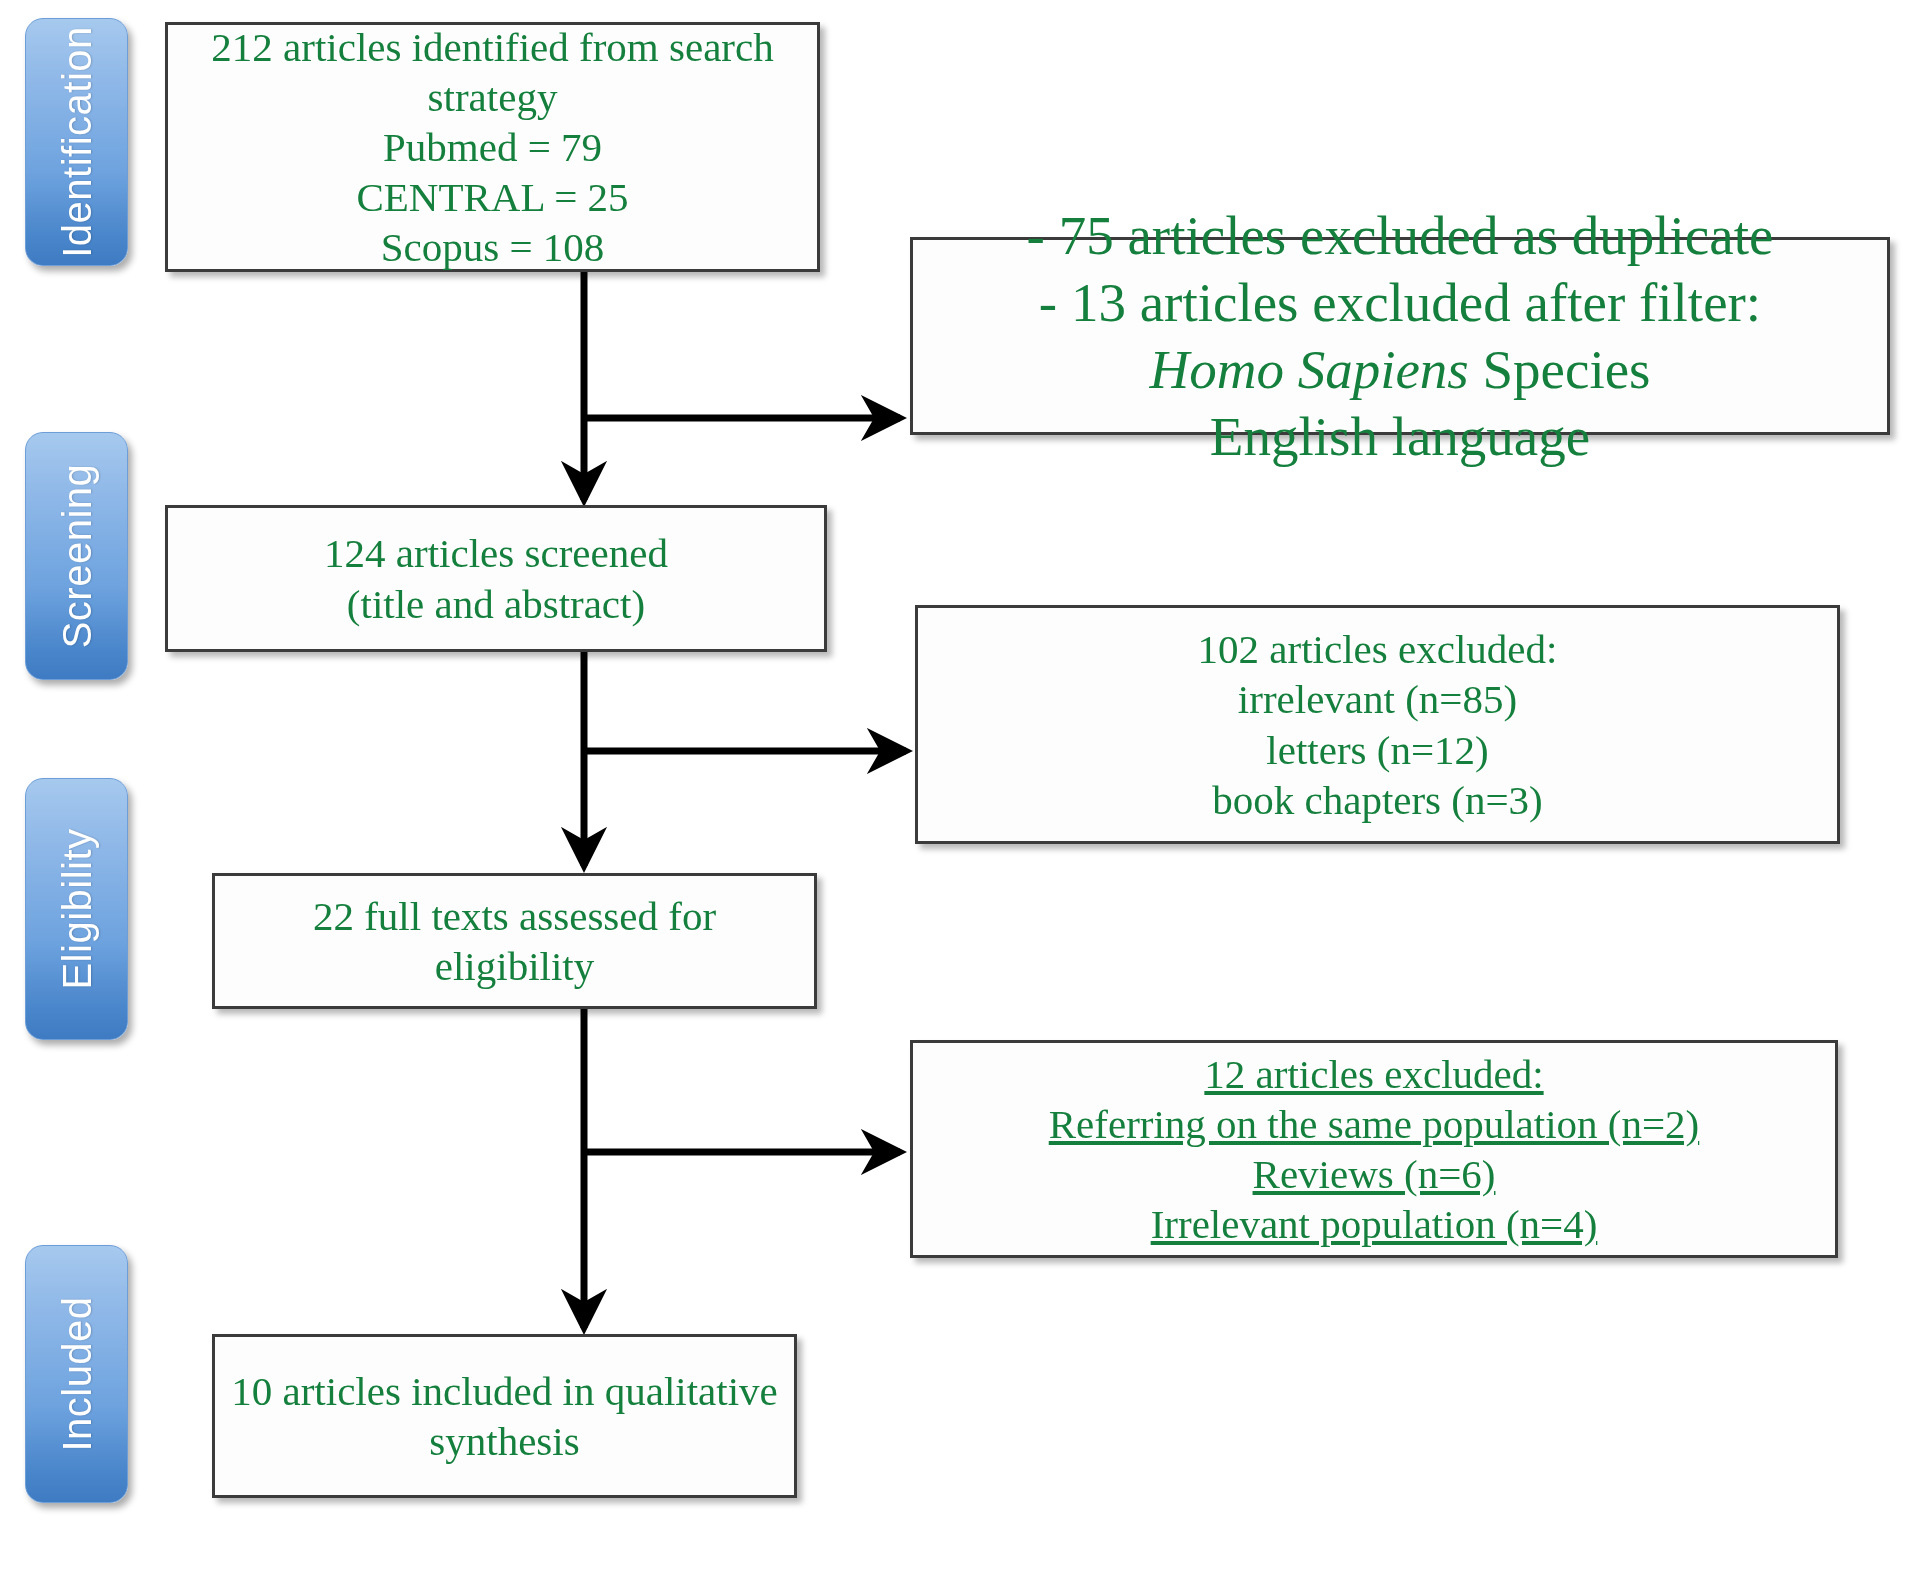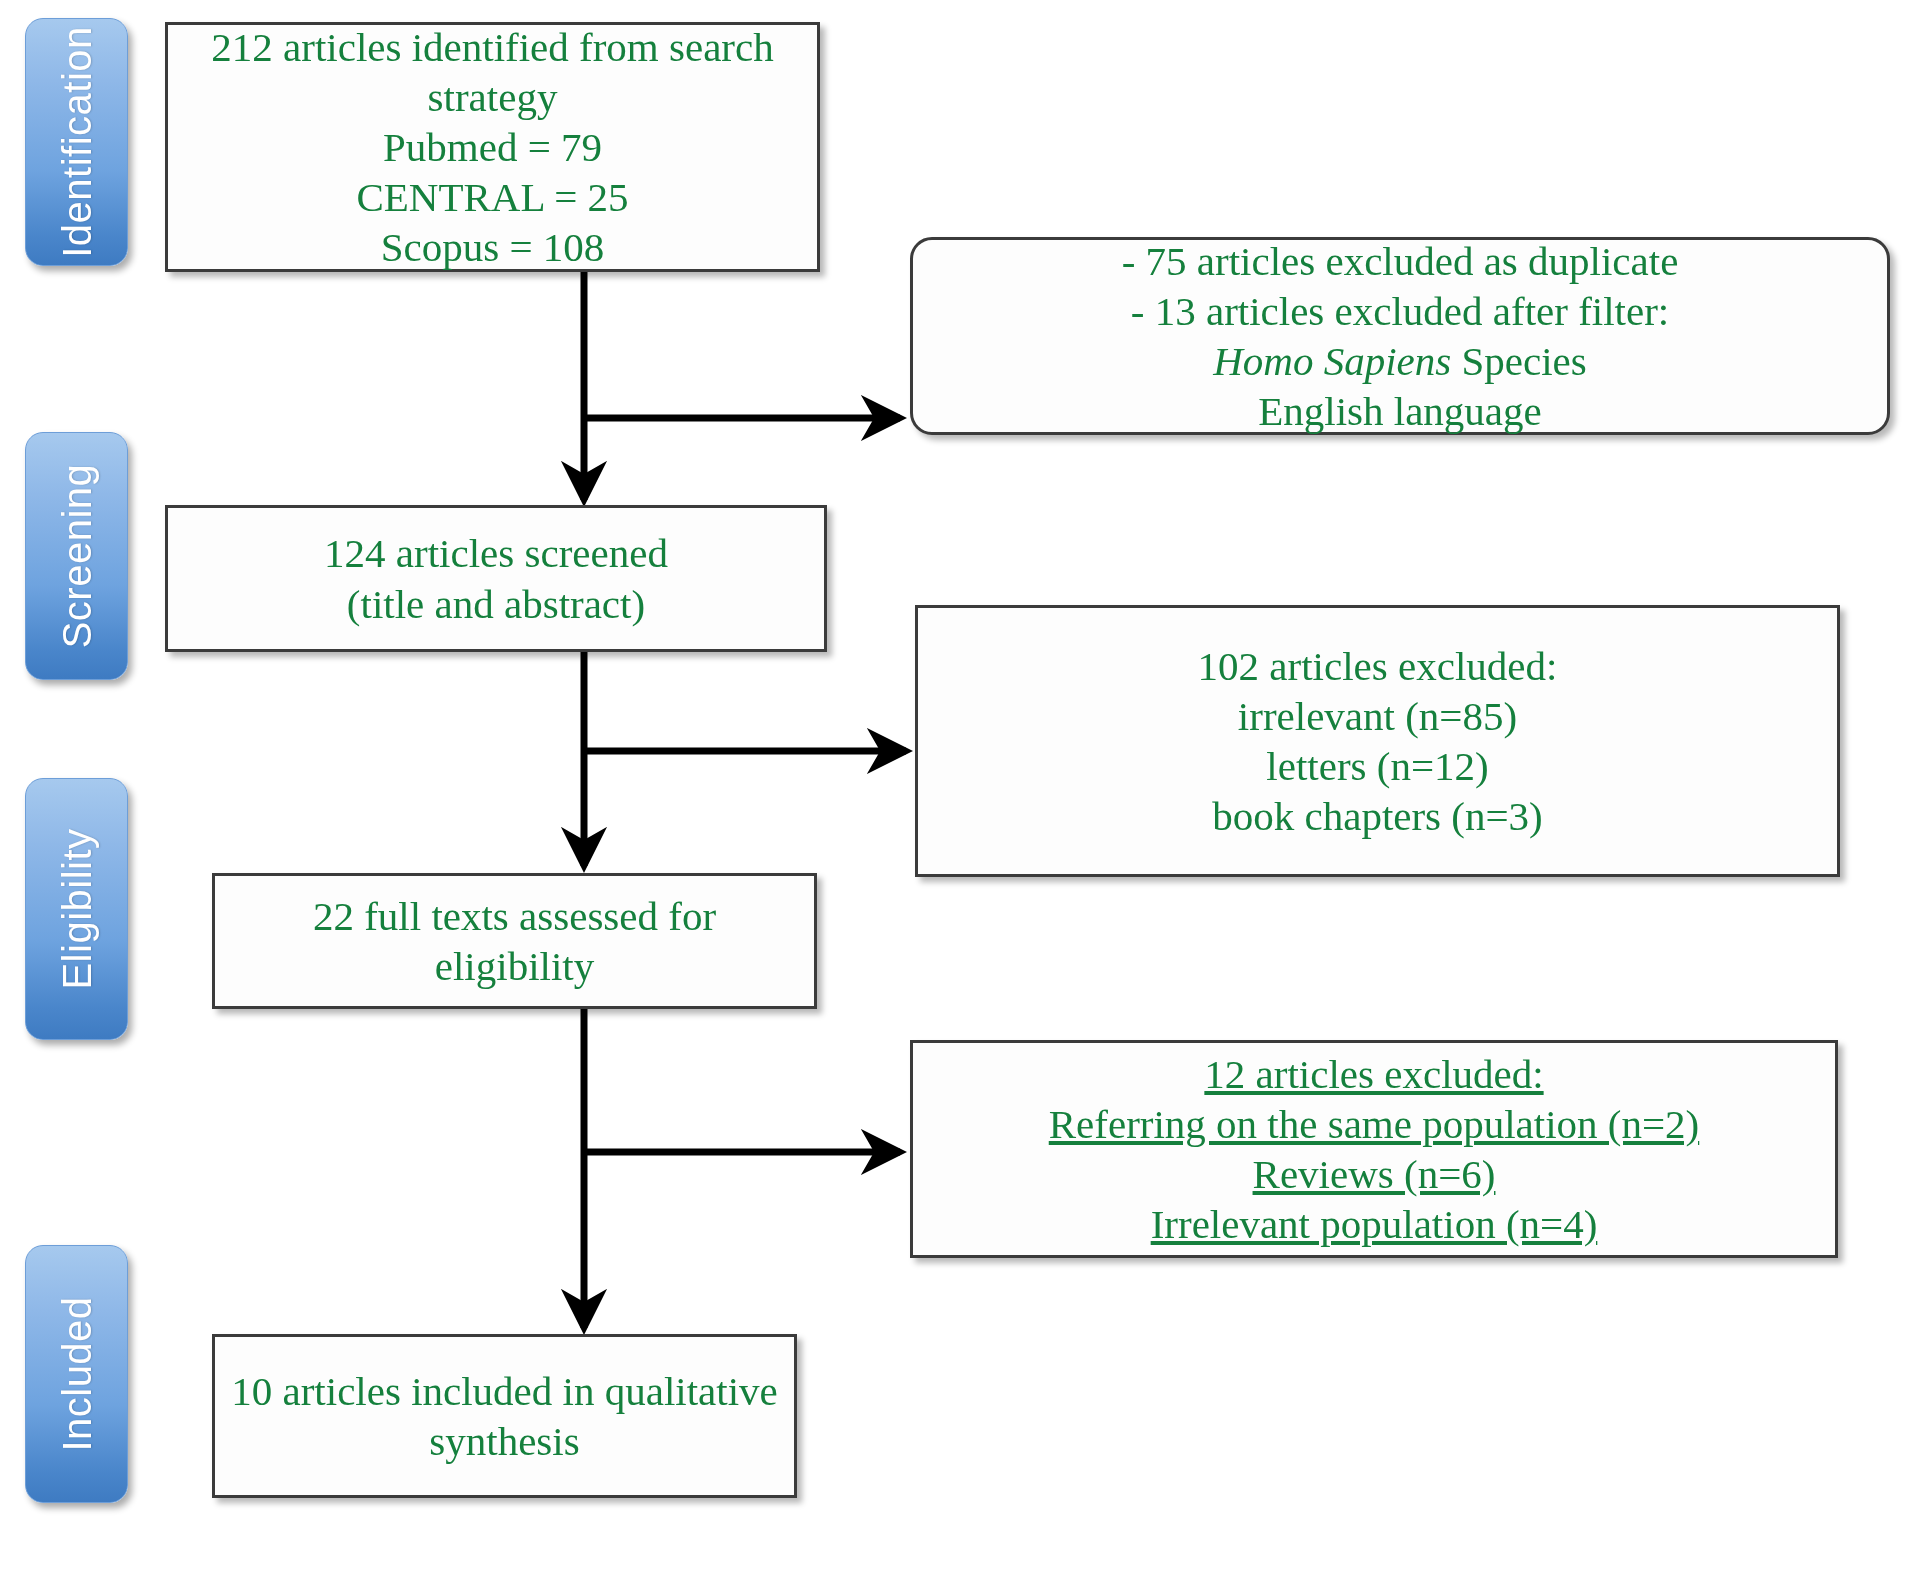--- a/index.html
+++ b/index.html
@@ -133,30 +133,30 @@
     </div>
   </div>
 
   <div class="flow-box" style="left:212px; top:1334px; width:585px; height:164px;">
     <div class="box-text">
       <span class="line">10 articles included in qualitative</span>
       <span class="line">synthesis</span>
     </div>
   </div>
 
-  <div class="flow-box" style="left:910px; top:237px; width:980px; height:198px; font-size:41px;border-radius:22px;">
+  <div class="flow-box" style="left:910px; top:237px; width:980px; height:198px; font-size:55px;">
     <div class="box-text">
       <span class="line">- 75 articles excluded as duplicate</span>
       <span class="line">-  13 articles excluded after filter:</span>
       <span class="line"><em class="italic">Homo Sapiens</em><span> Species</span></span>
       <span class="line">English language</span>
     </div>
   </div>
 
-  <div class="flow-box" style="left:915px; top:605px; width:925px; height:272px;">
+  <div class="flow-box" style="left:915px; top:605px; width:925px; height:239px;">
     <div class="box-text">
       <span class="line">102 articles excluded:</span>
       <span class="line">irrelevant (n=85)</span>
       <span class="line">letters (n=12)</span>
       <span class="line">book chapters (n=3)</span>
     </div>
   </div>
 
   <div class="flow-box" style="left:910px; top:1040px; width:928px; height:218px;text-decoration:underline;">
     <div class="box-text">

